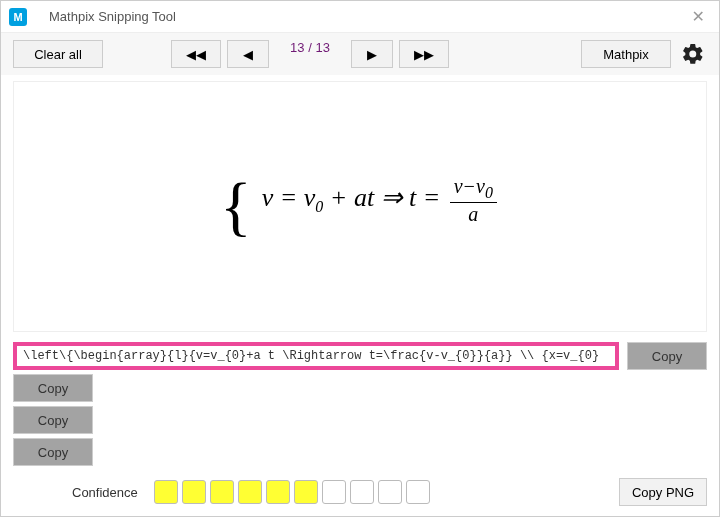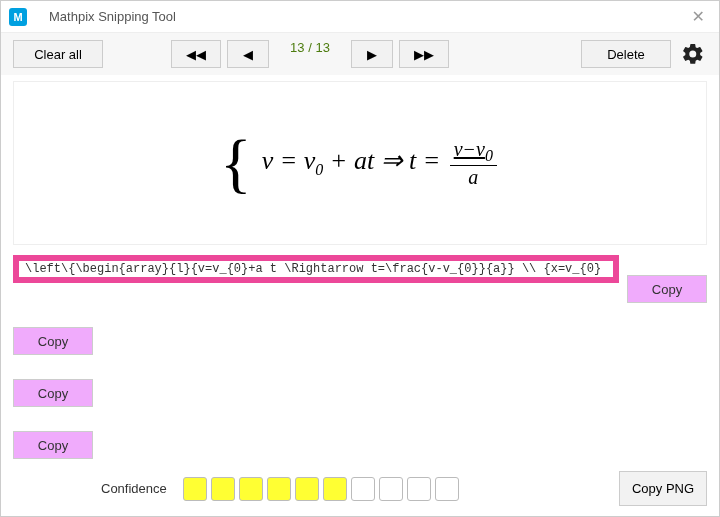--- a/index.html
+++ b/index.html
@@ -7,45 +7,45 @@
 .window { width: 720px; height: 517px; background: #fff; border: 1px solid #ccc; display: flex; flex-direction: column; }
 .titlebar { height: 32px; display: flex; align-items: center; padding: 0 8px; background: #fff; border-bottom: 1px solid #eee; }
 .titlebar .logo { width: 18px; height: 18px; background: #00a0e0; border-radius: 3px; display: flex; align-items: center; justify-content: center; color: #fff; font-weight: bold; font-size: 11px; margin-right: 6px; }
 .titlebar .title { color: #555; font-size: 13px; flex: 0 0 auto; margin-left: 16px; }
 .titlebar .spacer { flex: 1; }
 .titlebar .close { color: #999; font-size: 16px; cursor: pointer; padding: 0 6px; }
 .toolbar { height: 42px; display: flex; align-items: center; padding: 6px 12px; gap: 8px; background: #f7f7f7; }
 .btn { background: #f2f2f2; border: 1px solid #ccc; padding: 6px 14px; cursor: pointer; font-size: 13px; color: #000000; display: flex; align-items: center; justify-content: center; min-width: 42px; height: 28px; }
 .btn.wide { min-width: 90px; }
 .nav-group { display: flex; gap: 6px; margin-left: 60px; }
-.page-counter { min-width: 70px; text-align: center; font-size: 13px; color: #4d7c0f; padding: 0 10px; }
+.page-counter { min-width: 70px; text-align: center; font-size: 13px; color: #701a75; padding: 0 10px; }
 .toolbar .spacer { flex: 1; }
 .gear { width: 28px; height: 28px; cursor: pointer; display: flex; align-items: center; justify-content: center; }
 .gear svg { width: 24px; height: 24px; }
 .preview { flex: 1; background: #fff; margin: 6px 12px; border: 1px solid #eee; display: flex; align-items: center; justify-content: center; padding: 20px; }
 .preview .math { font-family: "Cambria Math", "Times New Roman", serif; font-size: 26px; font-style: italic; color: #000; line-height: 1.6; }
 .math-row { display: flex; align-items: stretch; }
 .brace { font-size: 66px; font-style: normal; line-height: 0.95; margin-right: 10px; align-self: center; font-family: "Times New Roman", serif; }
-.math-eqs { display: flex; flex-direction: column; justify-content: center; gap: 4px; }
+.math-eqs { display: flex; flex-direction: column; gap: 4px; }
 .frac { display: inline-flex; flex-direction: column; align-items: center; vertical-align: middle; font-size: 20px; margin: 0 3px; }
-.frac .num { border-bottom: 1.5px solid #000; padding: 0 4px; line-height: 1.1; text-decoration: underline; }
+.frac .num { border-bottom: 1.5px solid #000; padding: 0 4px; line-height: 1.1; }
 .frac .den { padding: 0 4px; line-height: 1.1; }
 .sub { font-size: 16px; vertical-align: sub; }
 .sup { font-size: 16px; vertical-align: super; }
 .results { padding: 4px 12px 2px 12px; }
 .result-row { display: flex; gap: 8px; margin-bottom: 4px; }
-.result-input { flex: 1; border: 6px solid #ec4899; padding: 5px 6px; font-family: "Courier New", monospace; font-size: 12px; color: #333; background: #fff; white-space: nowrap; overflow: hidden; height: 28px; }
-.copy-btn { width: 80px; border: 1px solid #ccc; background: #f0abfc; font-size: 13px; color: #333; cursor: pointer; height: 28px; margin-top: 20px; }
+.result-input { flex: 1; border: 4px solid #ec4899; padding: 5px 6px; font-family: "Courier New", monospace; font-size: 12px; color: #333; background: #fff; white-space: nowrap; overflow: hidden; height: 28px; }
+.copy-btn { width: 80px; border: 1px solid #ccc; background: #a3a3a3; font-size: 13px; color: #333; cursor: pointer; height: 28px; }
 .footer { display: flex; align-items: center; padding: 6px 12px 10px 12px; gap: 10px; }
-.conf-label { font-size: 13px; color: #333; margin-left: 88px; margin-right: 6px; }
+.conf-label { font-size: 13px; color: #333; margin-left: 59px; margin-right: 6px; }
 .conf-boxes { display: flex; gap: 4px; }
 .cbox { width: 24px; height: 24px; border: 1px solid #bbb; border-radius: 3px; background: #fff; }
 .cbox.on { background: #ffff33; }
 .footer .spacer { flex: 1; }
-.copy-png { width: 88px; height: 35px; border: 1px solid #ccc; background: #f2f2f2; font-size: 13px; cursor: pointer; }
+.copy-png { width: 88px; height: 28px; border: 1px solid #ccc; background: #f2f2f2; font-size: 13px; cursor: pointer; }
 </style>
 </head>
 <body>
 
 <div class="window">
   <div class="titlebar">
     <div class="logo">M</div>
     <div class="title">Mathpix Snipping Tool</div>
     <div class="spacer"></div>
     <div class="close">✕</div>
@@ -62,21 +62,21 @@
         </button>
       <div class="page-counter">13 / 13</div>
       <button class="btn">
           <span>▶</span>
         </button>
       <button class="btn">
           <span>▶▶</span>
         </button>
     </div>
     <div class="spacer"></div>
-    <button class="btn wide">Delete</button>
+    <button class="btn wide">Mathpix</button>
     <div class="gear">
       <svg viewBox="0 0 24 24">
           <path fill="#222" d="M19.14,12.94a7,7,0,0,0,.05-.94,7,7,0,0,0-.05-.94l2.11-1.65a.5.5,0,0,0,.12-.64l-2-3.46a.5.5,0,0,0-.61-.22l-2.49,1a7.07,7.07,0,0,0-1.63-.94l-.38-2.65A.5.5,0,0,0,13.77,2H9.77a.5.5,0,0,0-.49.42L8.9,5.07a7.07,7.07,0,0,0-1.63.94l-2.49-1a.5.5,0,0,0-.61.22l-2,3.46a.5.5,0,0,0,.12.64L4.4,11a7,7,0,0,0-.05.94,7,7,0,0,0,.05.94L2.29,14.53a.5.5,0,0,0-.12.64l2,3.46a.5.5,0,0,0,.61.22l2.49-1a7.07,7.07,0,0,0,1.63.94l.38,2.65a.5.5,0,0,0,.49.42h4a.5.5,0,0,0,.49-.42l.38-2.65a7.07,7.07,0,0,0,1.63-.94l2.49,1a.5.5,0,0,0,.61-.22l2-3.46a.5.5,0,0,0-.12-.64ZM11.77,15.5A3.5,3.5,0,1,1,15.27,12,3.5,3.5,0,0,1,11.77,15.5Z"></path>
         </svg>
     </div>
   </div>
 
   <div class="preview">
     <div class="math">
       <div class="math-row">

